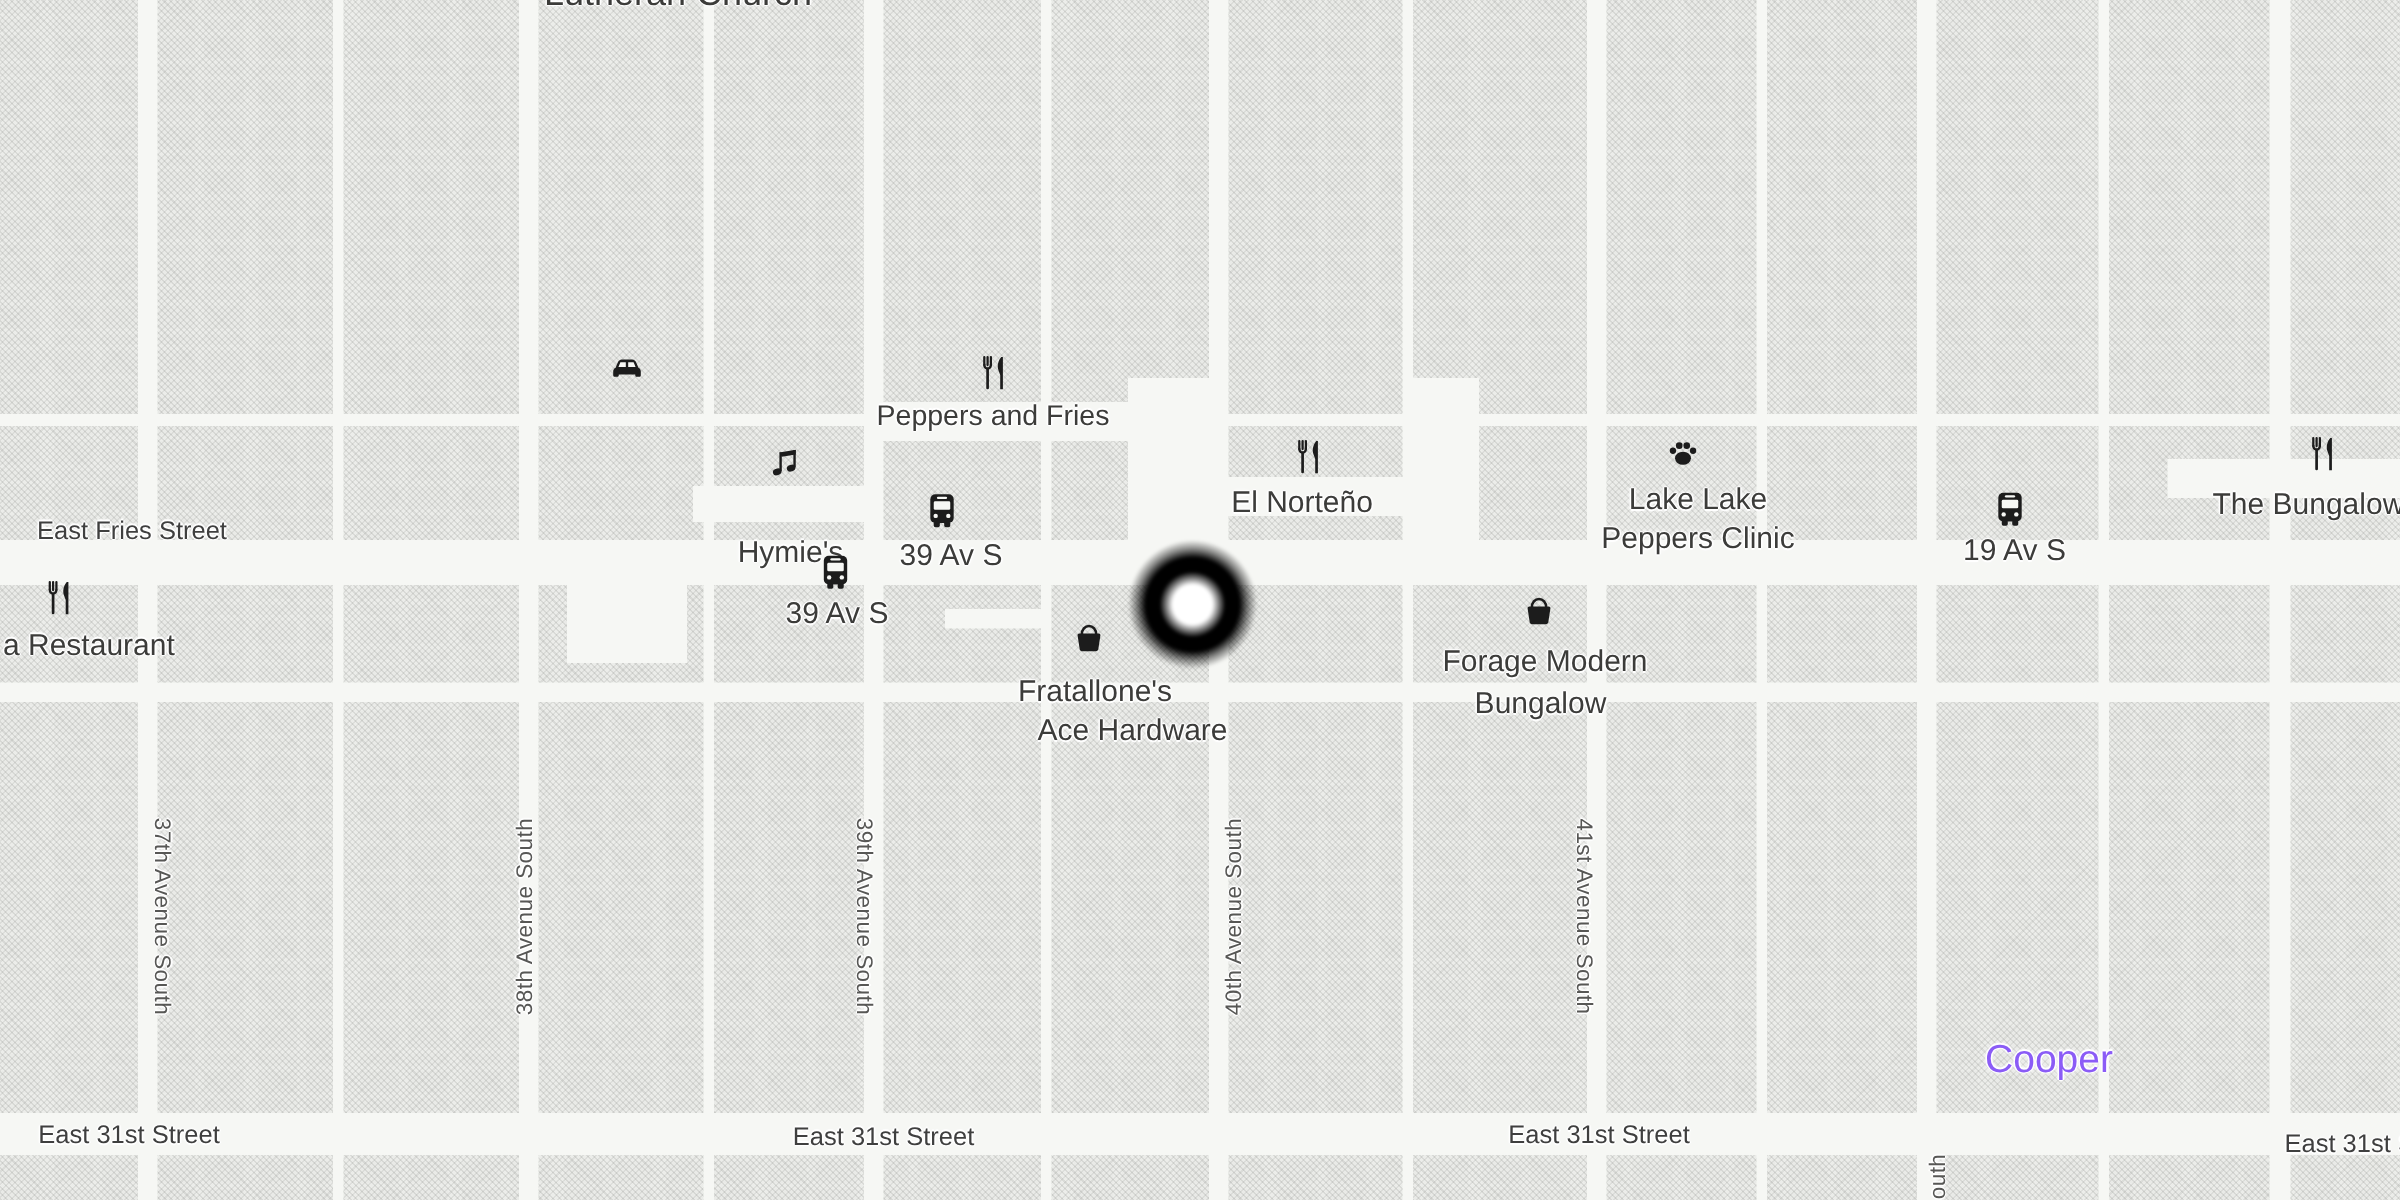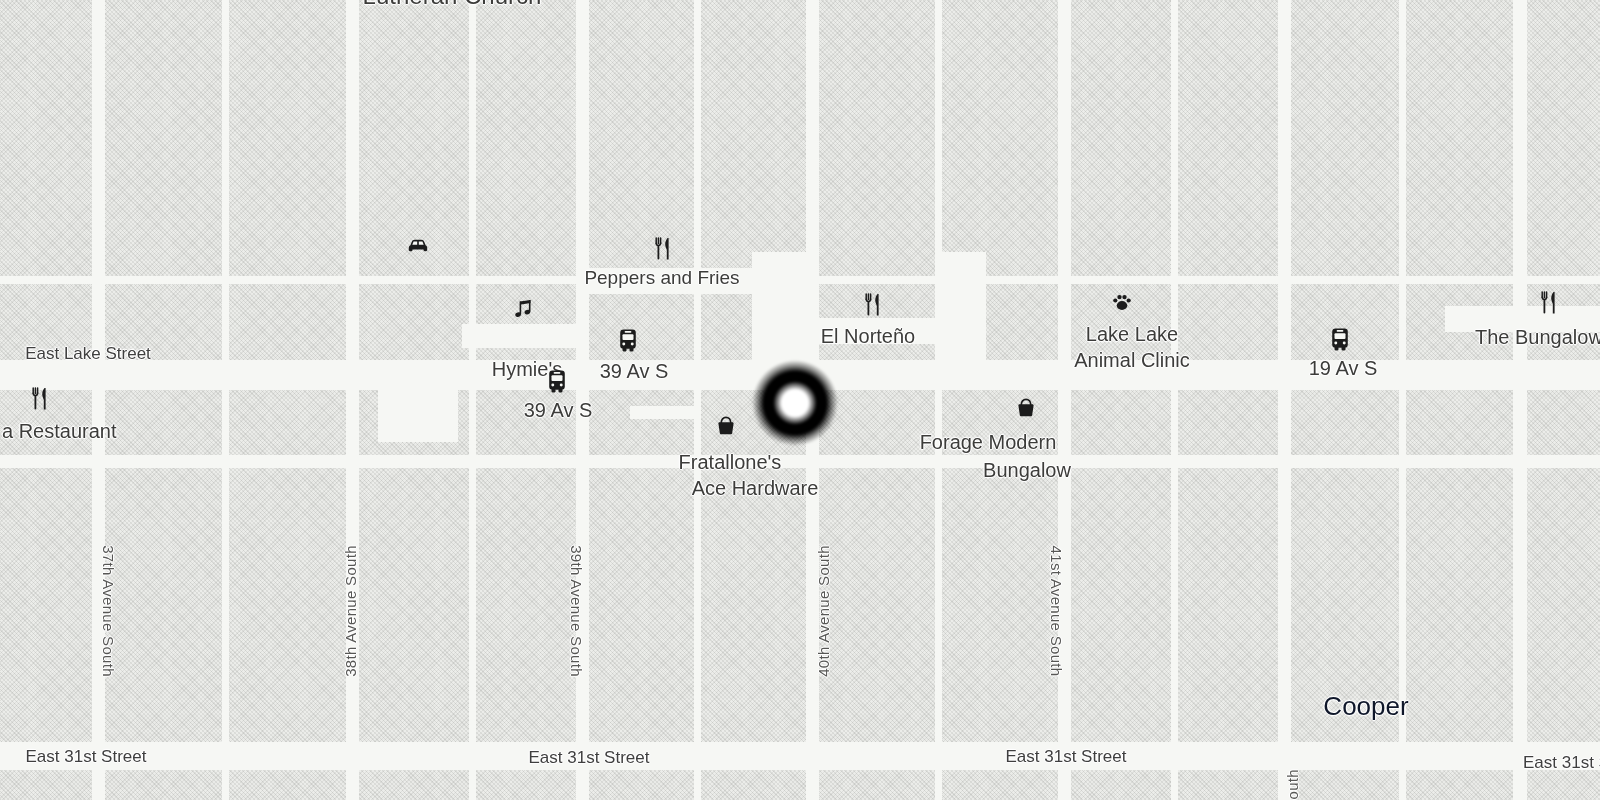--- a/index.html
+++ b/index.html
@@ -24,21 +24,21 @@
     position:absolute;transform:translate(-50%,-50%);
     white-space:nowrap;color:#3c3c3a;
     text-shadow:0 1px 0 rgba(255,255,255,.95),0 -1px 0 rgba(255,255,255,.95),
                 1px 0 0 rgba(255,255,255,.95),-1px 0 0 rgba(255,255,255,.95),
                 0 0 3px rgba(255,255,255,.9),0 0 5px rgba(255,255,255,.8);
   }
   .poi{font-size:20px;}
   .poi-lg{font-size:24px;}
   .stop{font-size:20px;}
   .street{font-size:17px;color:#3f3f3f;}
-  .area{font-size:26px;color:#0f172a;}
+  .area{font-size:26px;color:#8b5cf6;}
   .vlabel{font-size:15px;color:#575755;letter-spacing:.3px;}
   .rot-cw{transform:translate(-50%,-50%) rotate(90deg);}
   .rot-ccw{transform:translate(-50%,-50%) rotate(-90deg);}
   .left-edge{transform:translate(0,-50%);}
   .icon{position:absolute;transform:translate(-50%,-50%);line-height:0;}
   .icon svg{display:block;}
   .marker{
     position:absolute;left:795px;top:403px;width:88px;height:88px;
     transform:translate(-50%,-50%);border-radius:50%;
     background:radial-gradient(circle,#ffffff 0 13px,#000000 22px 31px,rgba(0,0,0,.45) 37px,rgba(0,0,0,0) 43px);
@@ -73,21 +73,21 @@
 
   <div class="patch" style="left:752px;top:252px;width:60px;height:112px;"></div>
   <div class="patch" style="left:936px;top:252px;width:50px;height:110px;"></div>
   <div class="patch" style="left:378px;top:386px;width:80px;height:56px;"></div>
   <div class="patch" style="left:630px;top:406px;width:70px;height:13px;border-radius:0 7px 7px 0;"></div>
   <div class="patch" style="left:1445px;top:306px;width:155px;height:26px;"></div>
   <div class="patch" style="left:800px;top:318px;width:148px;height:26px;"></div>
   <div class="patch" style="left:462px;top:324px;width:118px;height:24px;"></div>
   <div class="patch" style="left:578px;top:268px;width:188px;height:26px;"></div>
 
-  <div class="lbl street" style="left:88px;top:354px;">East Lake Street</div>
+  <div class="lbl street" style="left:88px;top:354px;">East Fries Street</div>
   <div class="lbl street" style="left:86px;top:757px;">East 31st Street</div>
   <div class="lbl street" style="left:589px;top:758px;">East 31st Street</div>
   <div class="lbl street" style="left:1066px;top:757px;">East 31st Street</div>
   <div class="lbl street left-edge" style="left:1523px;top:763px;">East 31st Street</div>
 
   <div class="lbl vlabel rot-cw" style="left:108px;top:611px;">37th Avenue South</div>
   <div class="lbl vlabel rot-ccw" style="left:350px;top:611px;">38th Avenue South</div>
   <div class="lbl vlabel rot-cw" style="left:576px;top:611px;">39th Avenue South</div>
   <div class="lbl vlabel rot-ccw" style="left:823px;top:611px;">40th Avenue South</div>
   <div class="lbl vlabel rot-cw" style="left:1056px;top:611px;">41st Avenue South</div>
@@ -155,21 +155,21 @@
   <div class="icon" style="left:1122px;top:302px;">
     <svg width="23" height="21" viewBox="0 0 23 21" fill="#1c1c1c">
       <ellipse cx="11.5" cy="14" rx="5.3" ry="4.4"></ellipse>
       <circle cx="4.8" cy="9" r="2.1"></circle>
         <circle cx="9" cy="5.6" r="2.2"></circle>
       <circle cx="14" cy="5.6" r="2.2"></circle>
         <circle cx="18.2" cy="9" r="2.1"></circle>
     </svg>
   </div>
   <div class="lbl poi" style="left:1132px;top:334px;">Lake Lake</div>
-  <div class="lbl poi" style="left:1132px;top:360px;">Animal Clinic</div>
+  <div class="lbl poi" style="left:1132px;top:360px;">Peppers Clinic</div>
 
   <div class="icon" style="left:1340px;top:339px;">
     <svg width="22" height="26" viewBox="0 0 24 27" fill="#1c1c1c">
       <rect x="6" y="22" width="4.4" height="4" rx="1.2"></rect>
         <rect x="13.6" y="22" width="4.4" height="4" rx="1.2"></rect>
       <rect x="3.5" y="2" width="17" height="21" rx="3.6"></rect>
       <rect x="8.3" y="3.8" width="7.4" height="1.7" rx="0.85" fill="#f6f7f4"></rect>
       <rect x="6" y="7.2" width="12" height="6.2" rx="1" fill="#f6f7f4"></rect>
       <circle cx="7.4" cy="17.8" r="1.6" fill="#f6f7f4"></circle>
         <circle cx="16.6" cy="17.8" r="1.6" fill="#f6f7f4"></circle>
@@ -205,21 +205,21 @@
   </div>
   <div class="lbl poi" style="left:730px;top:462px;">Fratallone's</div>
   <div class="lbl poi" style="left:730px;top:488px;margin-left:25px;">Ace Hardware</div>
 
   <div class="icon" style="left:1026px;top:408px;">
     <svg width="23" height="21" viewBox="0 0 23 21" fill="#1c1c1c">
       <path d="M6.7 7.5C6.7 4.2 8.8 1.8 11.5 1.8s4.8 2.4 4.8 5.7" fill="none" stroke="#1c1c1c" stroke-width="1.7"></path>
       <path d="M5 6.8h13c.7 0 1.2.6 1.1 1.3l-1.4 9.3c-.1.7-.7 1.3-1.5 1.3H6.8c-.8 0-1.4-.6-1.5-1.3L3.9 8.1C3.8 7.4 4.3 6.8 5 6.8z"></path>
     </svg>
   </div>
-  <div class="lbl poi" style="left:988px;top:442px;">Forage Modern</div>
+  <div class="lbl poi" style="left:1030px;top:442px;">Forage Modern</div>
   <div class="lbl poi" style="left:1027px;top:470px;">Bungalow</div>
 
   <div class="icon" style="left:418px;top:246px;">
     <svg width="24" height="19" viewBox="0 0 24 19" fill="#1c1c1c">
       <path d="M2.8 13.6v-2.4c0-1.1.6-2.1 1.6-2.5l1.3-3.2C6.2 4 7.3 3.2 8.6 3.2h6.8c1.3 0 2.4.8 2.9 2.3l1.3 3.2c1 .4 1.6 1.4 1.6 2.5v2.4c0 .6-.5 1.1-1.1 1.1h-1.5c-.6 0-1.1-.5-1.1-1.1v-.5H6.5v.5c0 .6-.5 1.1-1.1 1.1H3.9c-.6 0-1.1-.5-1.1-1.1z"></path>
       <path d="M7.6 5h3.6v3.2H6.3z" fill="#f6f7f4"></path>
       <path d="M12.8 5h3.6l1.3 3.2h-4.9z" fill="#f6f7f4"></path>
     </svg>
   </div>
 

